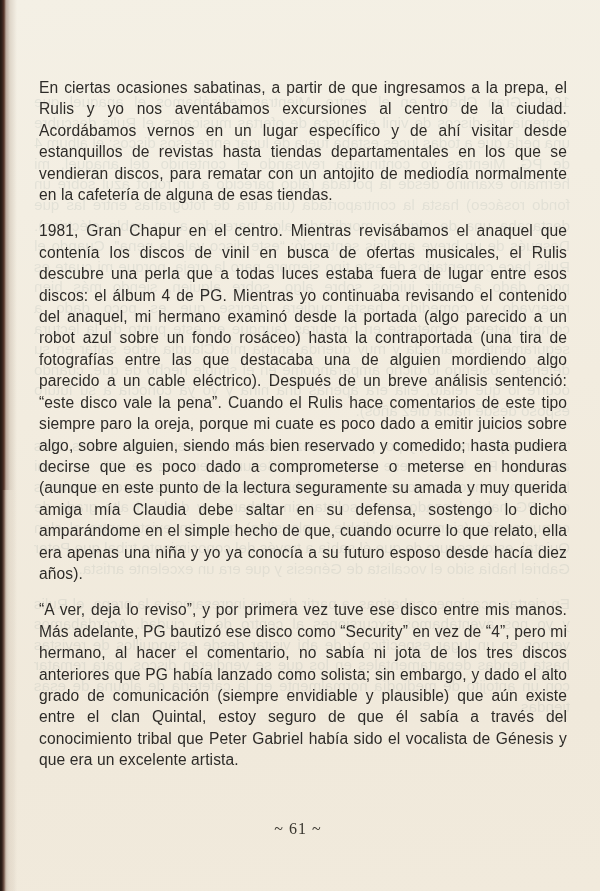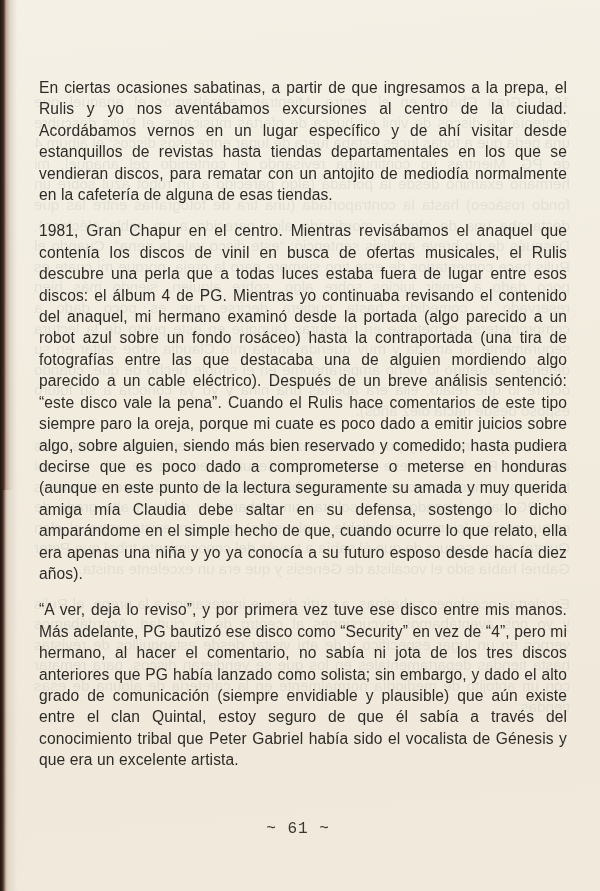--- a/index.html
+++ b/index.html
@@ -68,21 +68,21 @@
     letter-spacing: 0.1px;
   }
   .text-block p {
     margin: 0 0 15px 0;
   }
   .page-number {
     position: absolute;
     left: 0; right: 4px;
     top: 820px;
     text-align: center;
-    font-family: Liberation Mono, monospace;
+    font-family: Liberation Serif, serif;
     font-size: 16px;
     color: #39362f;
     letter-spacing: 1px;
   }
 </style>
 </head>
 <body>
 
 <div class="scan-page">
 

